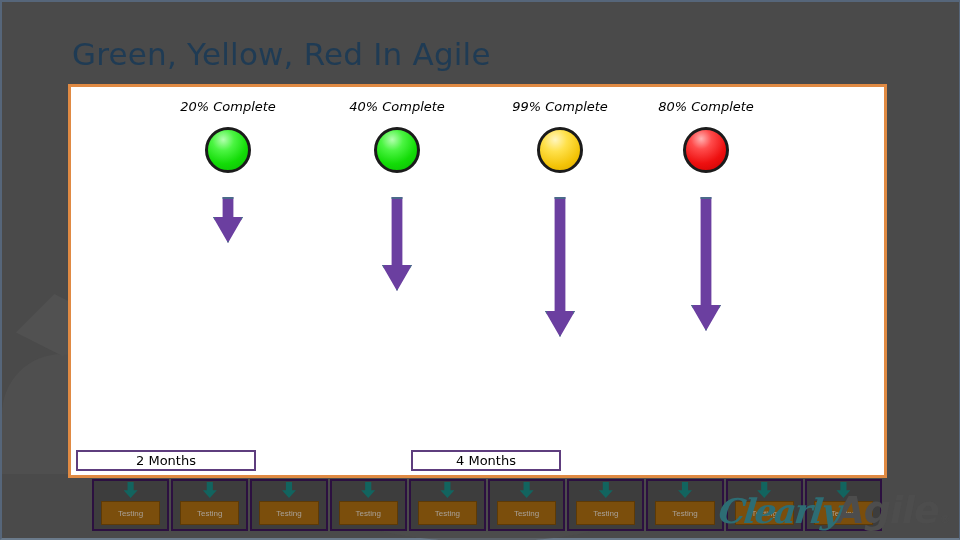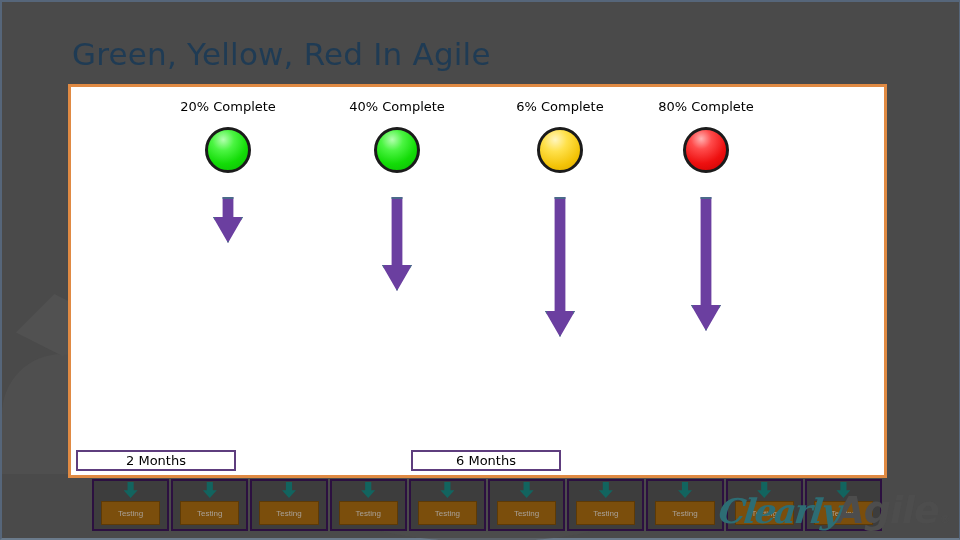--- a/index.html
+++ b/index.html
@@ -95,20 +95,21 @@
     border:3px solid #e08a43;
     box-sizing:border-box;
   }
 
   
   .pct{
     position:absolute;top:12px;
     font-size:13px;color:#000;white-space:nowrap;
     font-family:"DejaVu Sans", sans-serif;
     transform:translateX(-50%);
+    font-style:italic;
   }
 
   
   .light{
     position:absolute;width:46px;height:46px;border-radius:50%;
     border:3px solid #1b1b1b;box-sizing:border-box;
     transform:translateX(-50%);
   }
   .light.green{background:radial-gradient(circle at 38% 24%, #b4ffb0 0%, #4bf542 28%, #13dc07 62%, #0bb806 100%);}
   .light.yellow{background:radial-gradient(circle at 38% 24%, #fff6c0 0%, #ffe14b 30%, #f3c307 68%, #d9a600 100%);}
@@ -190,26 +191,26 @@
   <div id="logo">
     <span class="script">Clearly</span>
     <span class="agile">Agile</span>
     <span class="reg">®</span>
   </div>
 
   <div id="panel">
       <div class="pct" style="left: 157px;">20% Complete</div>
       <div class="light green" style="left: 157px; top: 40px;"></div>
       <div class="parrow" style="left: 157px; top: 110px; width: 30px; height: 46px; --s: 43.5%;"></div>
-      <div class="mbox" style="left: 5px; width: 160px; top: 363px;">2 Months</div>
+      <div class="mbox" style="left: 5px; width: 180px; top: 363px;">2 Months</div>
       <div class="pct" style="left: 326px;">40% Complete</div>
       <div class="light green" style="left: 326px; top: 40px;"></div>
       <div class="parrow" style="left: 326px; top: 110px; width: 30px; height: 94px; --s: 72.3%;"></div>
-      <div class="pct" style="left: 489px;">6% Complete</div>
+      <div class="pct" style="left: 489px;">99% Complete</div>
       <div class="light yellow" style="left: 489px; top: 40px;"></div>
       <div class="parrow" style="left: 489px; top: 110px; width: 30px; height: 140px; --s: 81.4%;"></div>
-      <div class="mbox" style="left: 340px; width: 150px; top: 363px;">6 Months</div>
+      <div class="mbox" style="left: 340px; width: 150px; top: 363px;">4 Months</div>
       <div class="pct" style="left: 635px;">80% Complete</div>
       <div class="light red" style="left: 635px; top: 40px;"></div>
       <div class="parrow" style="left: 635px; top: 110px; width: 30px; height: 134px; --s: 80.6%;"></div>
     </div>
 
 </div>
 
 </body></html>

